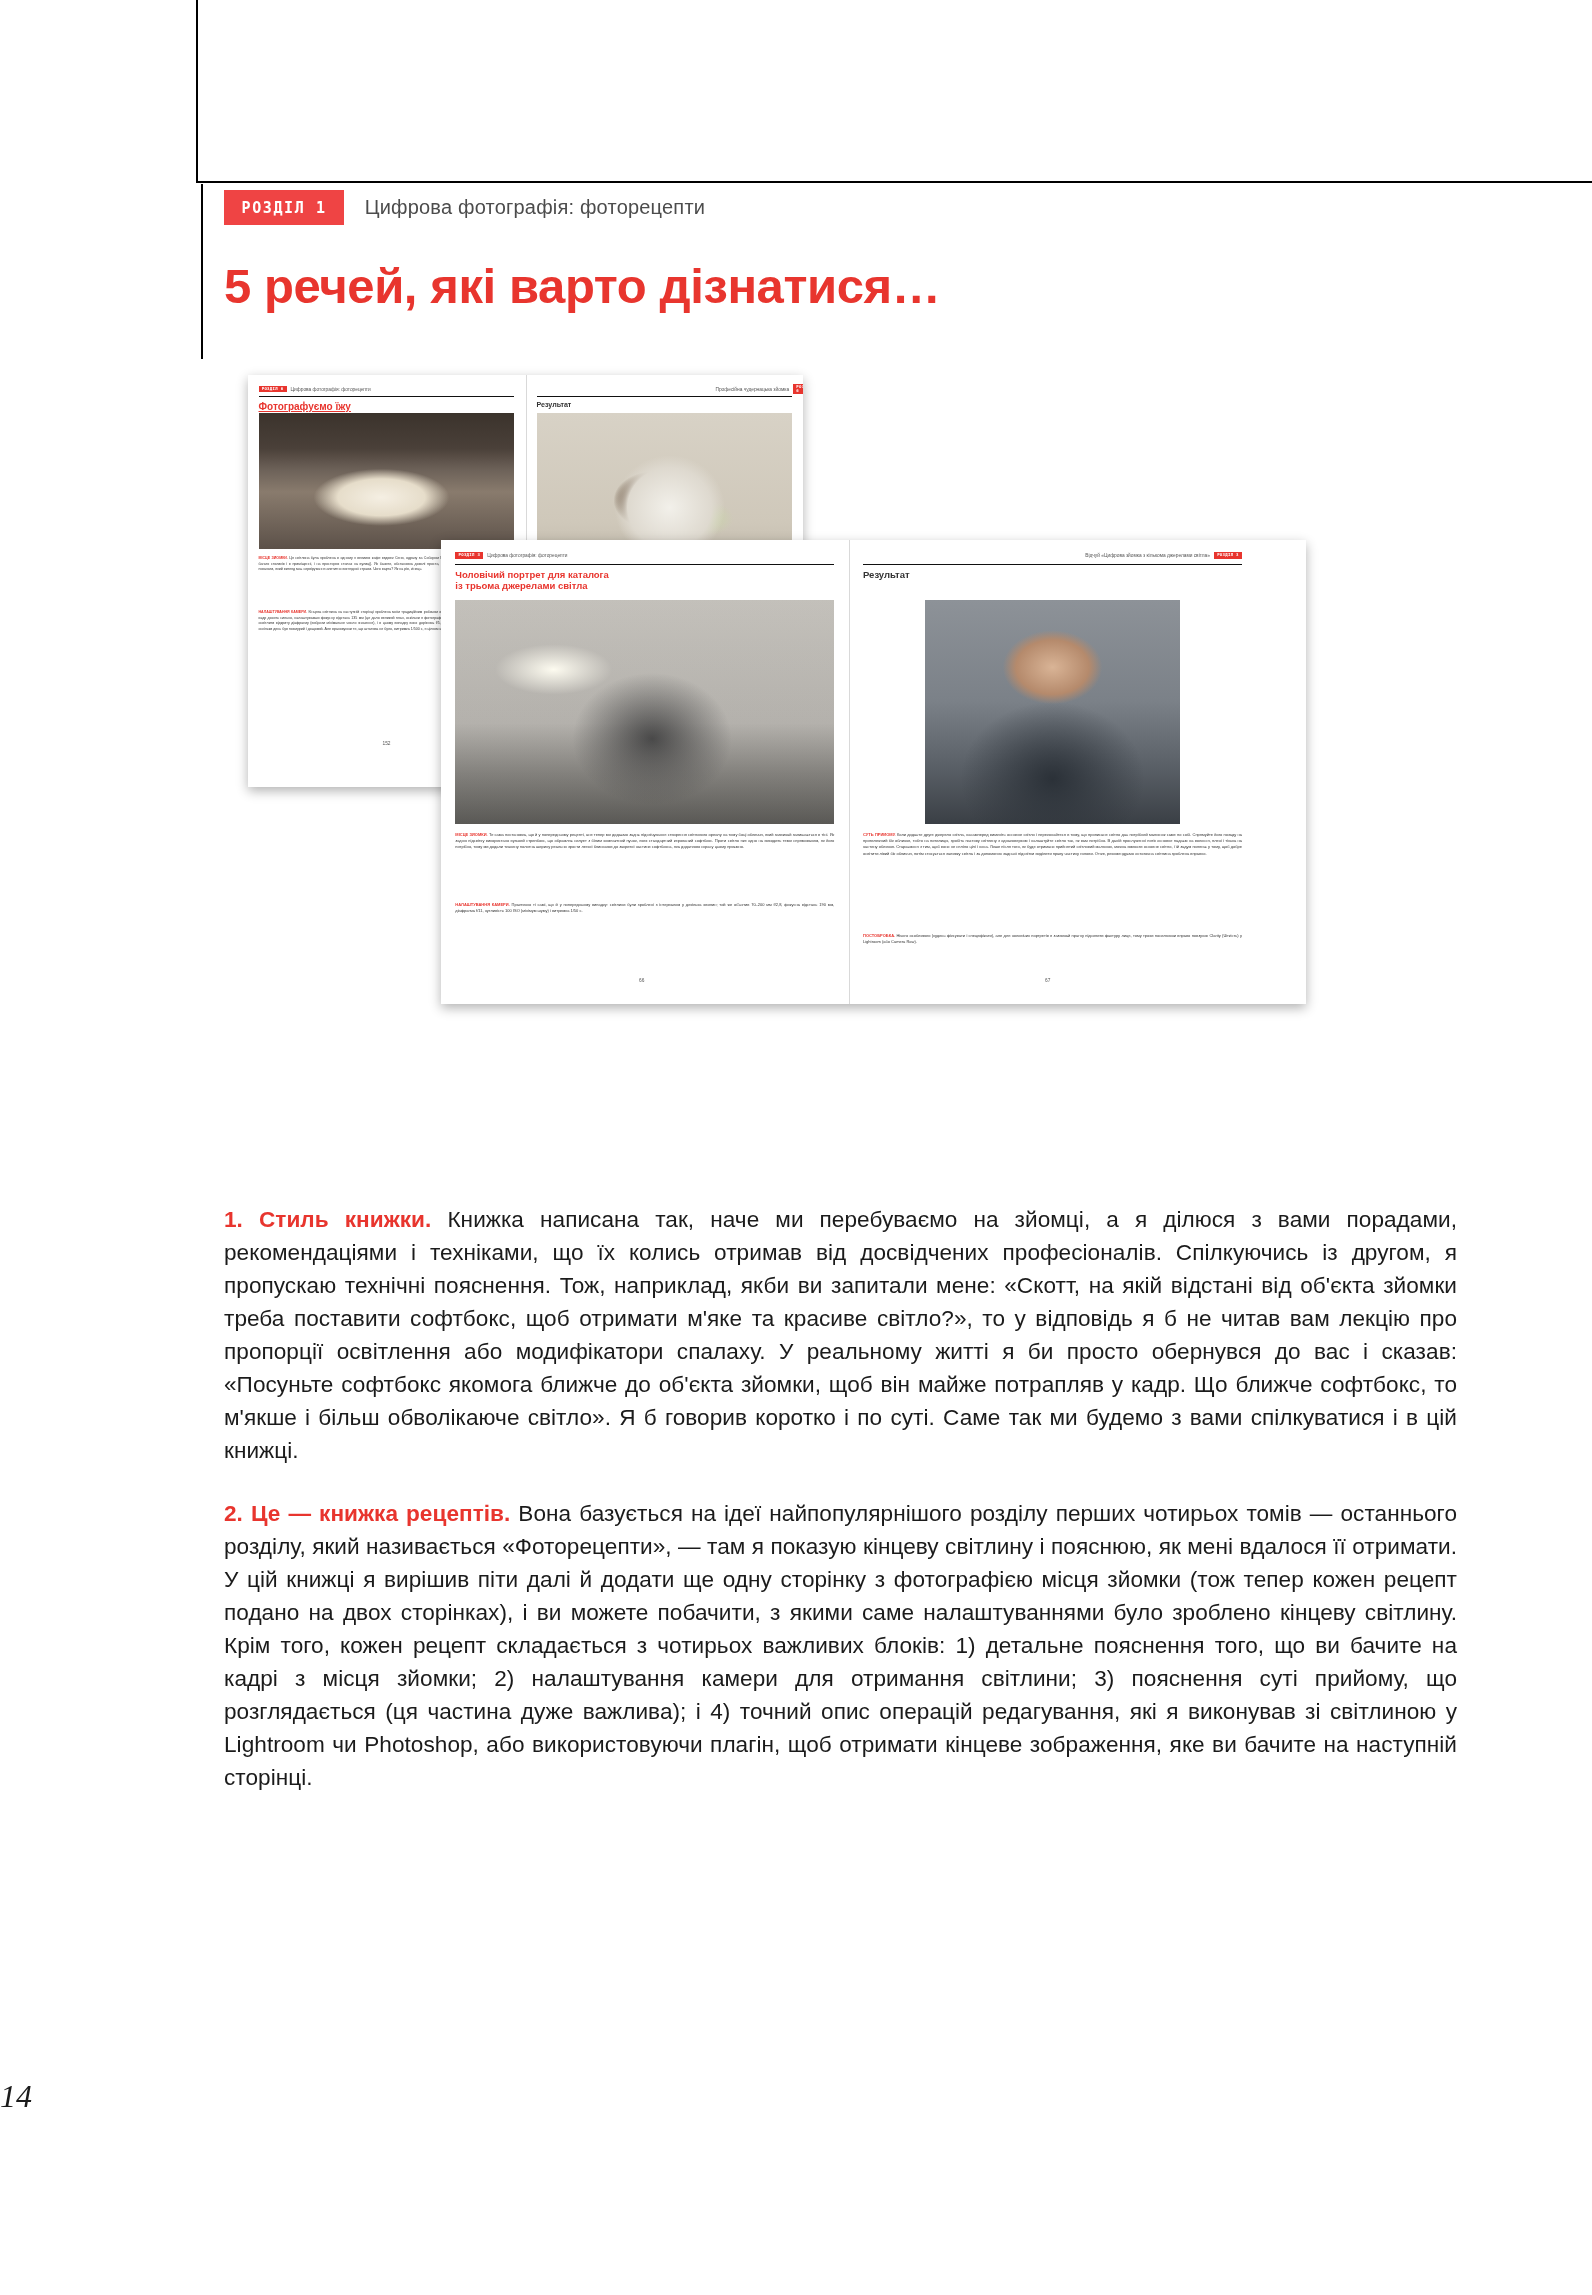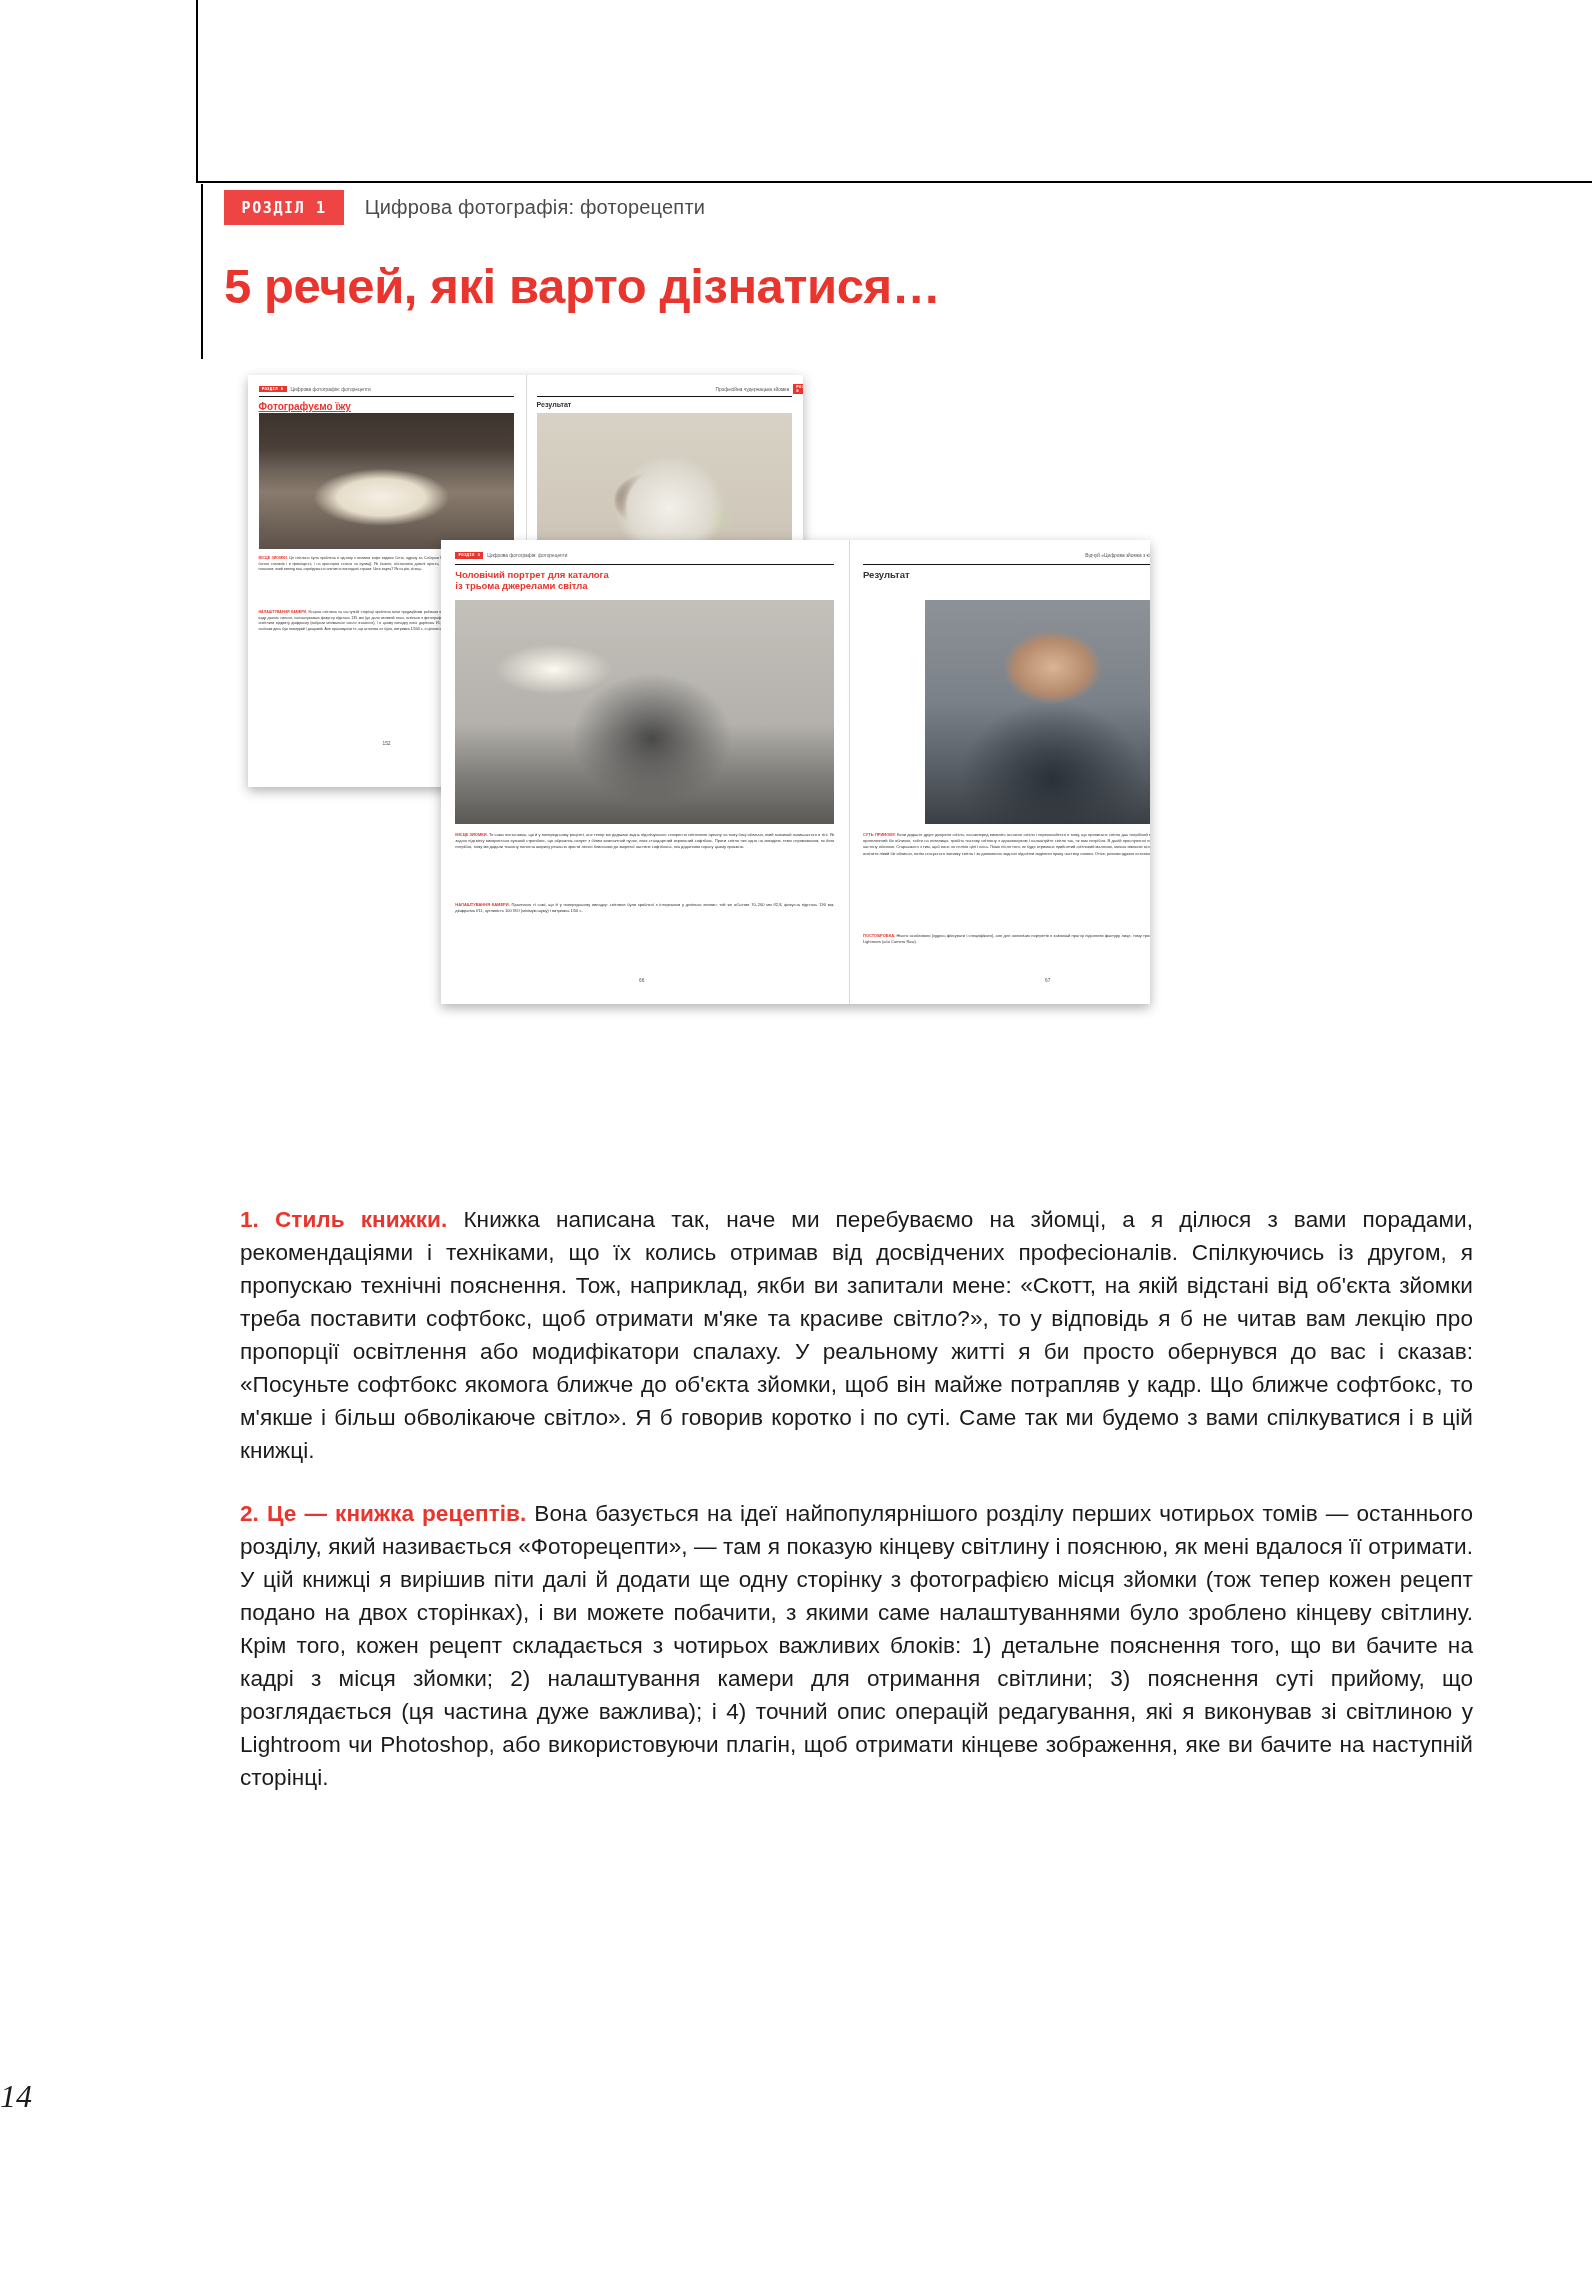--- a/index.html
+++ b/index.html
@@ -103,21 +103,21 @@
   }
   .spread.back{
     left:9.5px;
     top:6.3px;
     width:555px;
     height:412px;
   }
   .spread.front{
     left:203px;
     top:171px;
-    width:709px;
+    width:865px;
     height:464px;
   }
   .spread .gutter{
     position:absolute;
     top:0;bottom:0;
     width:0.8px;
     background:#d9d9d9;
   }
 
   
@@ -191,21 +191,21 @@
   .photo-portrait{
     background:
       radial-gradient(ellipse 26% 22% at 50% 30%, #d9b496 0%, #b58a6c 55%, rgba(181,138,108,0) 75%),
       radial-gradient(ellipse 48% 46% at 50% 80%, #2b3138 0%, rgba(43,49,56,0) 75%),
       linear-gradient(180deg,#8d9298 0%,#7b8188 45%,#595f66 75%,#3a3f45 100%);
   }
 
   
   .body-col{
     position:absolute;
-    left:240px;
+    left:224px;
     top:1203px;
     width:1233px;
   }
   .para{
     font-size:22.6px;
     line-height:33px;
     color:#1b1b1b;
     text-align:justify;
     margin:0 0 30px 0;
     letter-spacing:0.04px;

